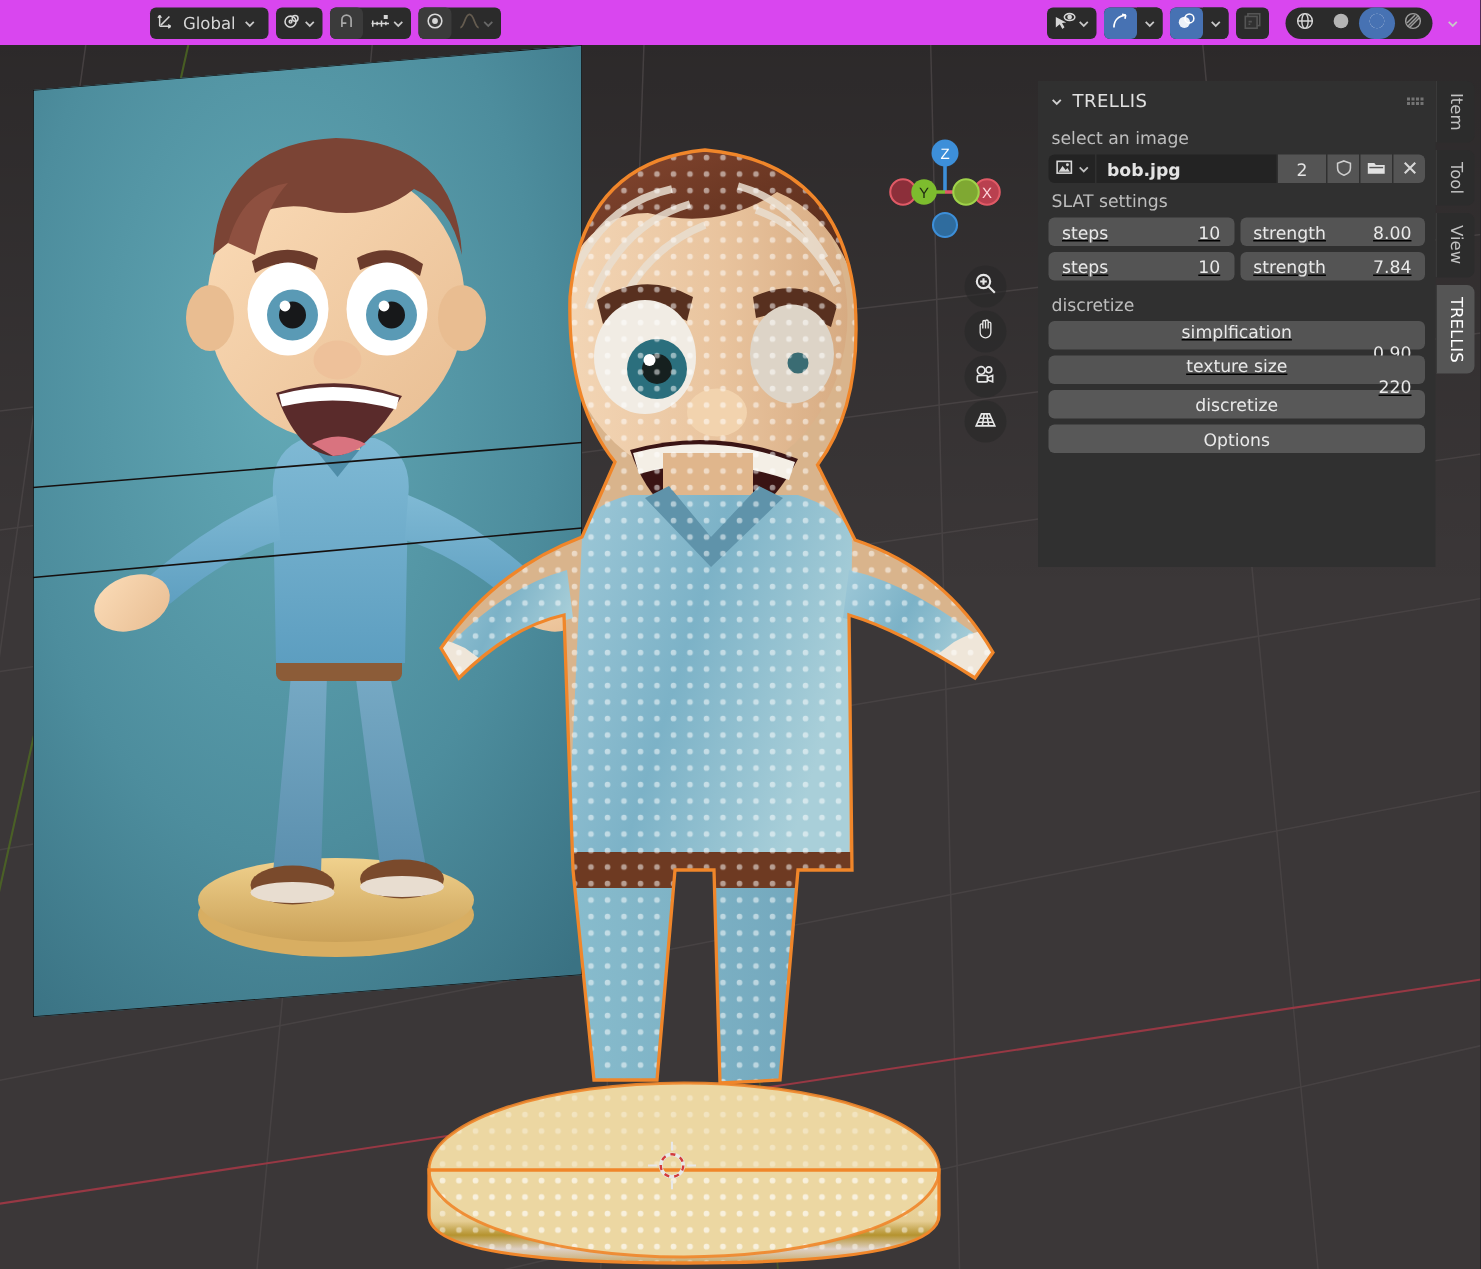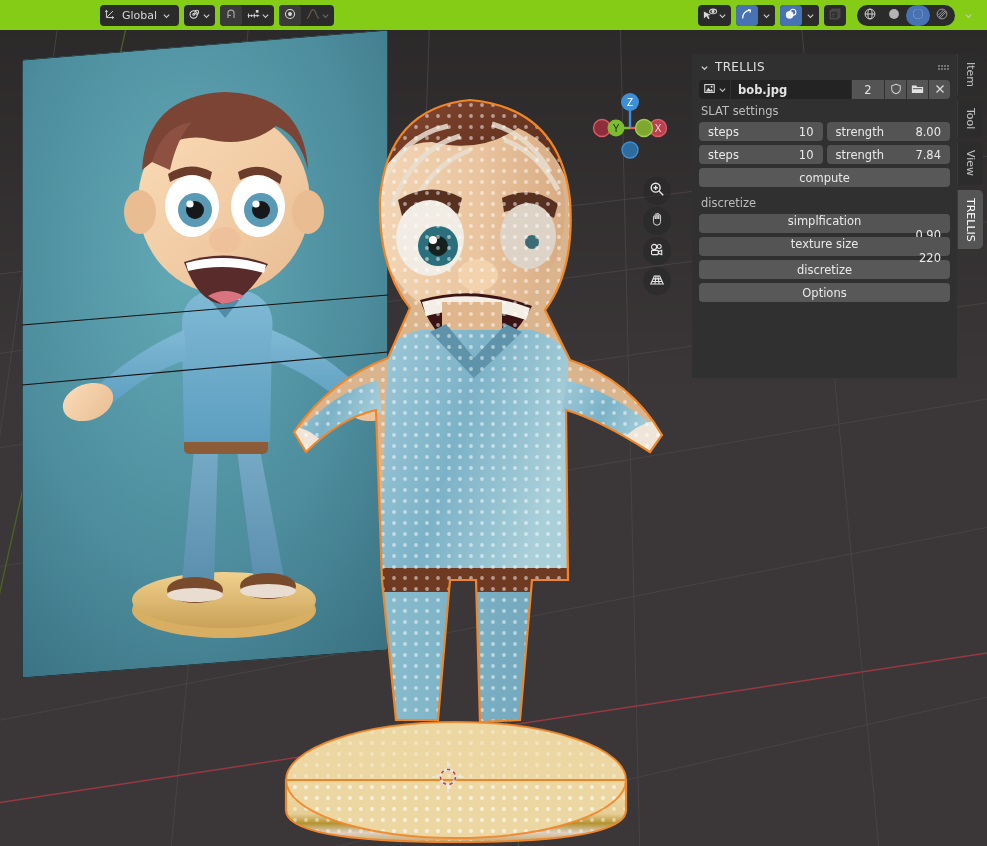--- a/index.html
+++ b/index.html
@@ -7,21 +7,21 @@
     width: 987px; height: 846px;
     background: #1d1d1d;
     font-family: "DejaVu Sans", "Liberation Sans", sans-serif;
     overflow: hidden;
   }
   #app { position: relative; width: 987px; height: 846px; }
 
   
   .topbar {
     position: absolute; left: 0; top: 0; width: 987px; height: 30px;
-    background: #84cc16;
+    background: #d946ef;
     display: flex; align-items: center;
   }
   .tb-group {
     display: flex; align-items: center;
     background: #2b2b2b; border-radius: 4px; height: 21px;
     margin-right: 5px;
   }
   .tb-btn {
     display: flex; align-items: center; justify-content: center;
     height: 21px; min-width: 22px; padding: 0 4px;
@@ -102,21 +102,21 @@
   .panel-hdr .ptitle { margin-left: 6px; letter-spacing: .3px; }
   .grip { margin-left: auto; opacity: .5; line-height: 0; }
   .grip-dots {
     display: grid; grid-template-columns: repeat(4, 2px); gap: 1px;
   }
   .grip-dots i { display: block; width: 2px; height: 2px; background: #b8b8b8; }
 
   .panel-body { padding: 0 7px; }
   .plabel { color: #bdbdbd; font-size: 11.5px; padding: 5px 2px 4px; }
 
-  .row { display: flex; gap: 4px; margin-bottom: 4px; }
+  .row { display: flex; gap: 4px; margin-bottom: 4px; text-decoration: underline; }
 
   .idblock { display: flex; height: 19px; width: 100%; }
   .idb-icon {
     display: flex; align-items: center; gap: 2px;
     background: #232323; border-radius: 4px 0 0 4px;
     padding: 0 3px 0 4px;
   }
   .idb-name {
     flex: 1; background: #232323; color: #e4e4e4;
     font-size: 11.5px; display: flex; align-items: center; padding-left: 7px;
@@ -665,20 +665,21 @@
               <i></i>
               <i></i>
               <i></i>
               <i></i>
             </span>
         </span>
       </div>
 
       <div class="panel-body">
 
+        <div class="plabel">select an image</div>
 
         <div class="idblock">
           <div class="idb-icon">
             <span>
               <svg width="13" height="13" viewBox="0 0 16 16">
                 <rect x="1.5" y="2.5" width="13" height="11" fill="#d8d8d8"></rect>
                 <rect x="2.8" y="3.8" width="10.4" height="8.4" fill="#2b2b2b"></rect>
                 <path d="M3.4 11.6 L6.6 7 L9.2 10.2 L10.6 8.6 L12.6 11.6 Z" fill="#d8d8d8"></path>
                 <circle cx="10.6" cy="5.9" r="1.2" fill="#d8d8d8"></circle>
               </svg>
@@ -730,21 +731,20 @@
           <div class="field">
             <span class="fname">steps</span>
             <span class="fval">10</span>
           </div>
           <div class="field">
             <span class="fname">strength</span>
             <span class="fval">7.84</span>
           </div>
         </div>
 
-        <div class="opbtn">compute</div>
 
         <div class="plabel">discretize</div>
 
         <div class="row">
           <div class="field wide">
             <span class="fname">simplfication</span>
             <span class="fval">0.90</span>
           </div>
         </div>
         <div class="row">

